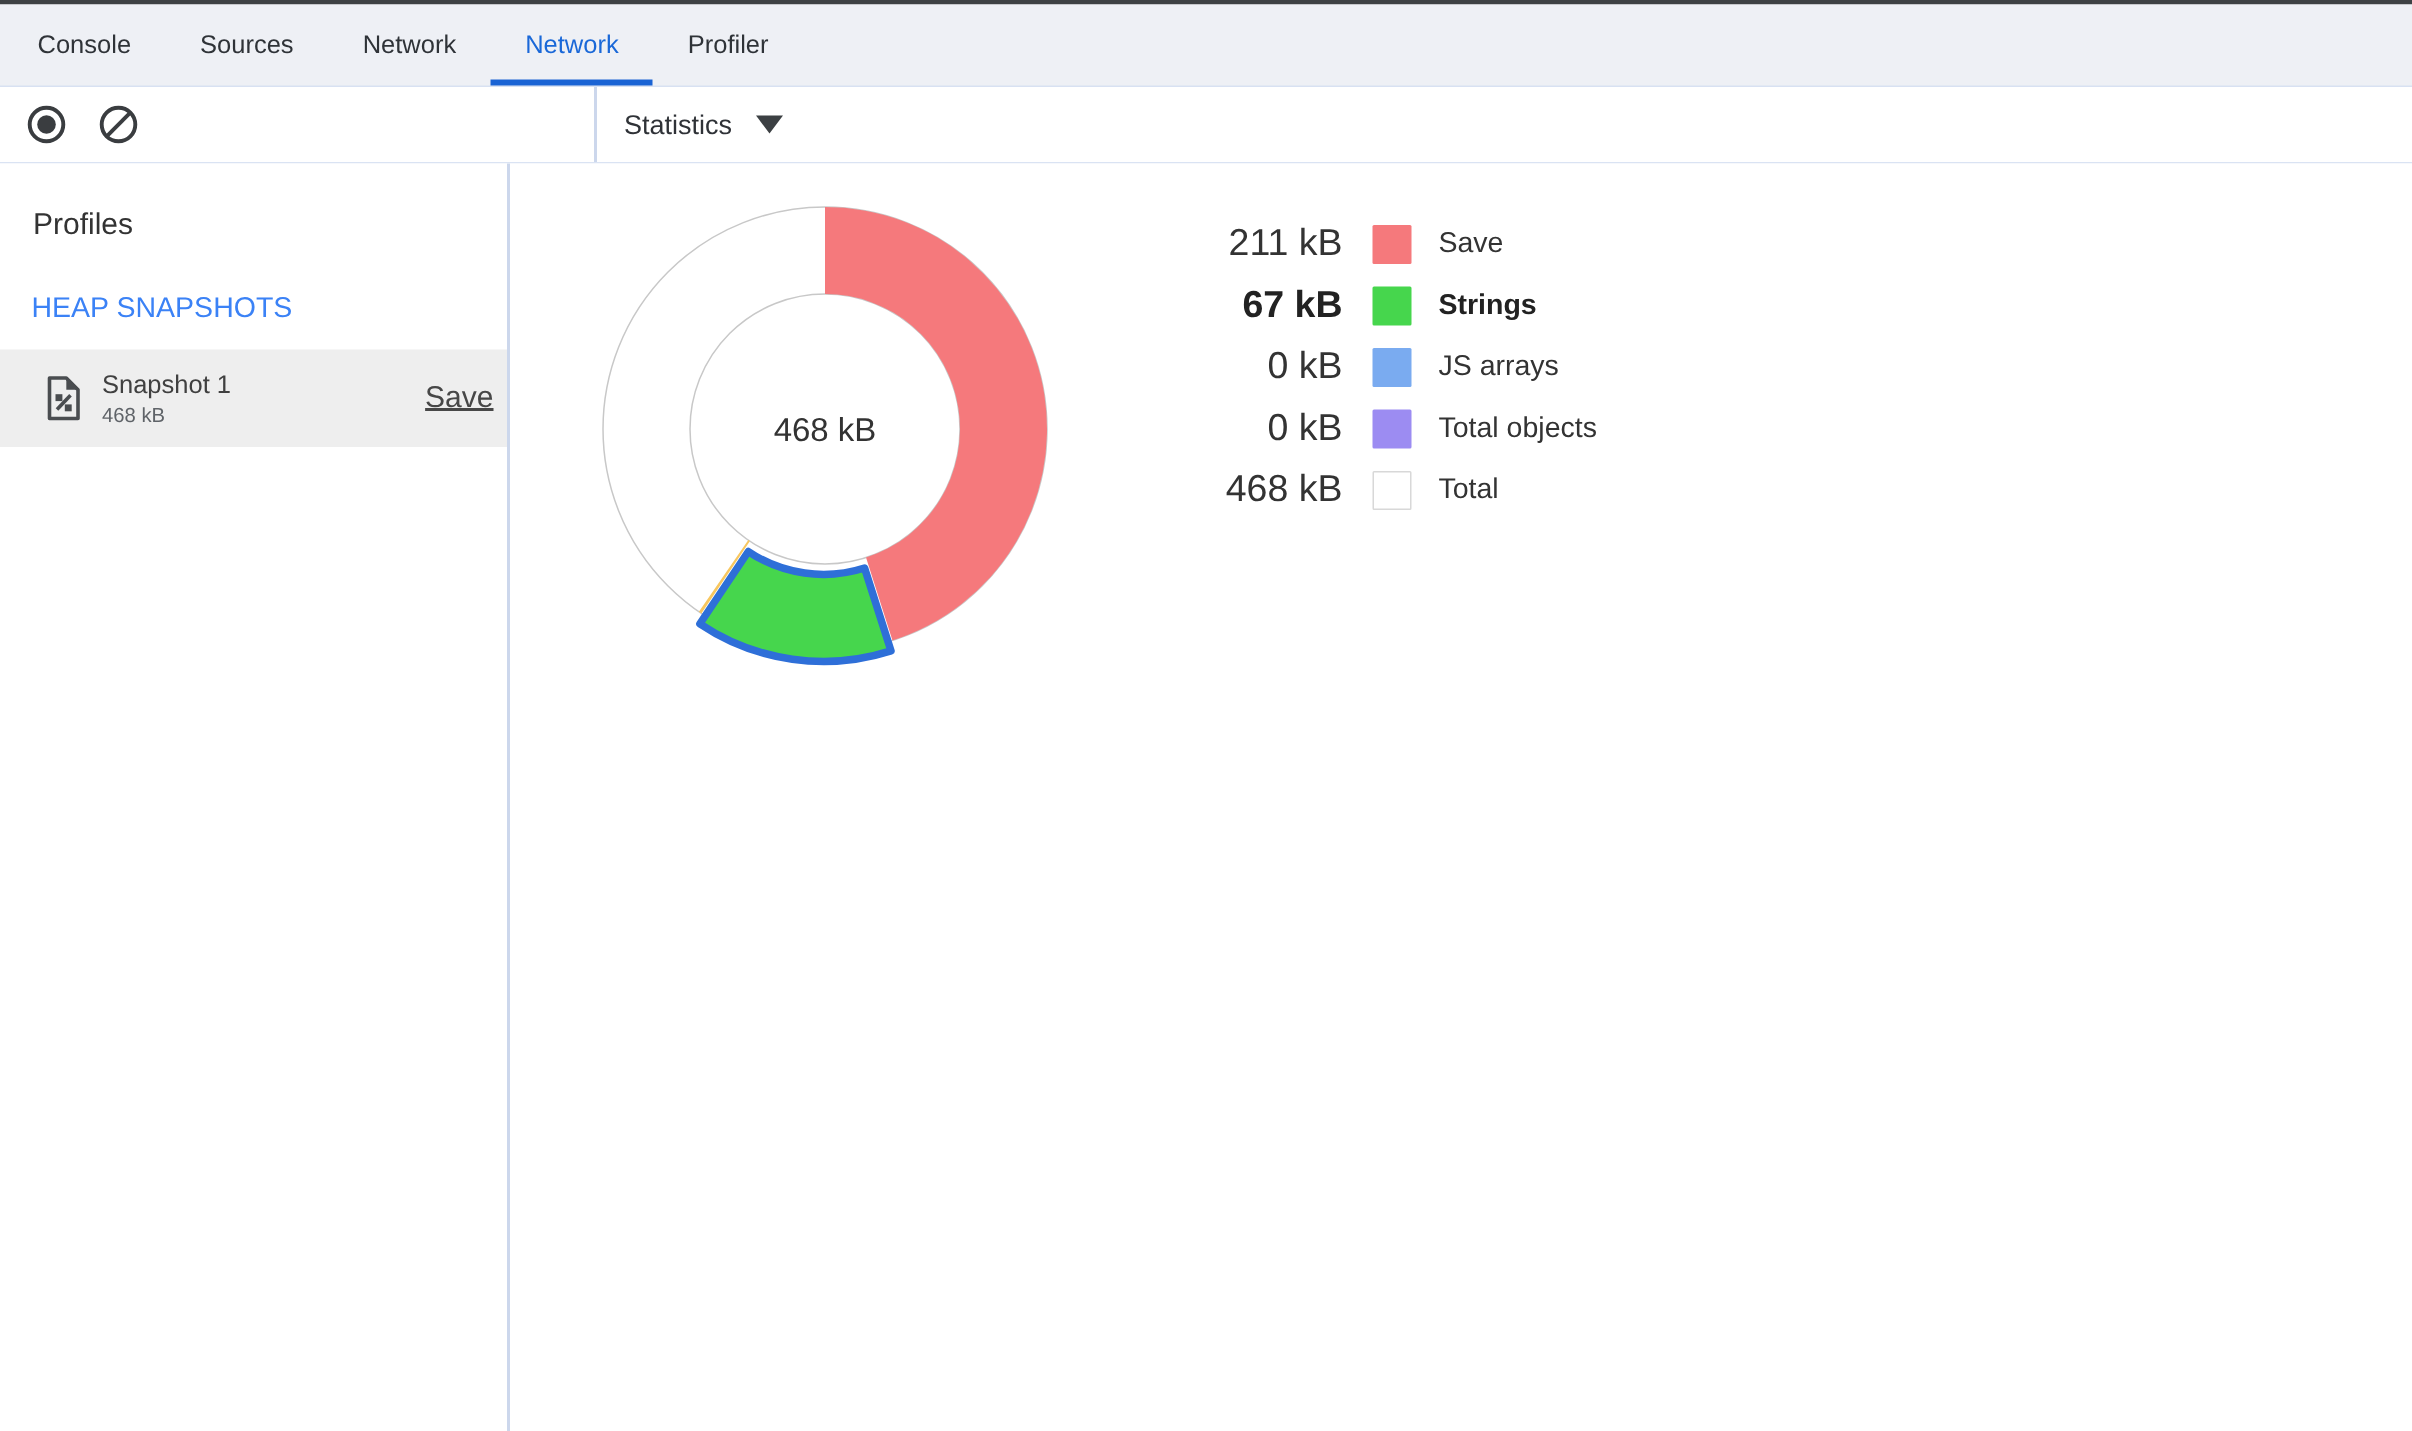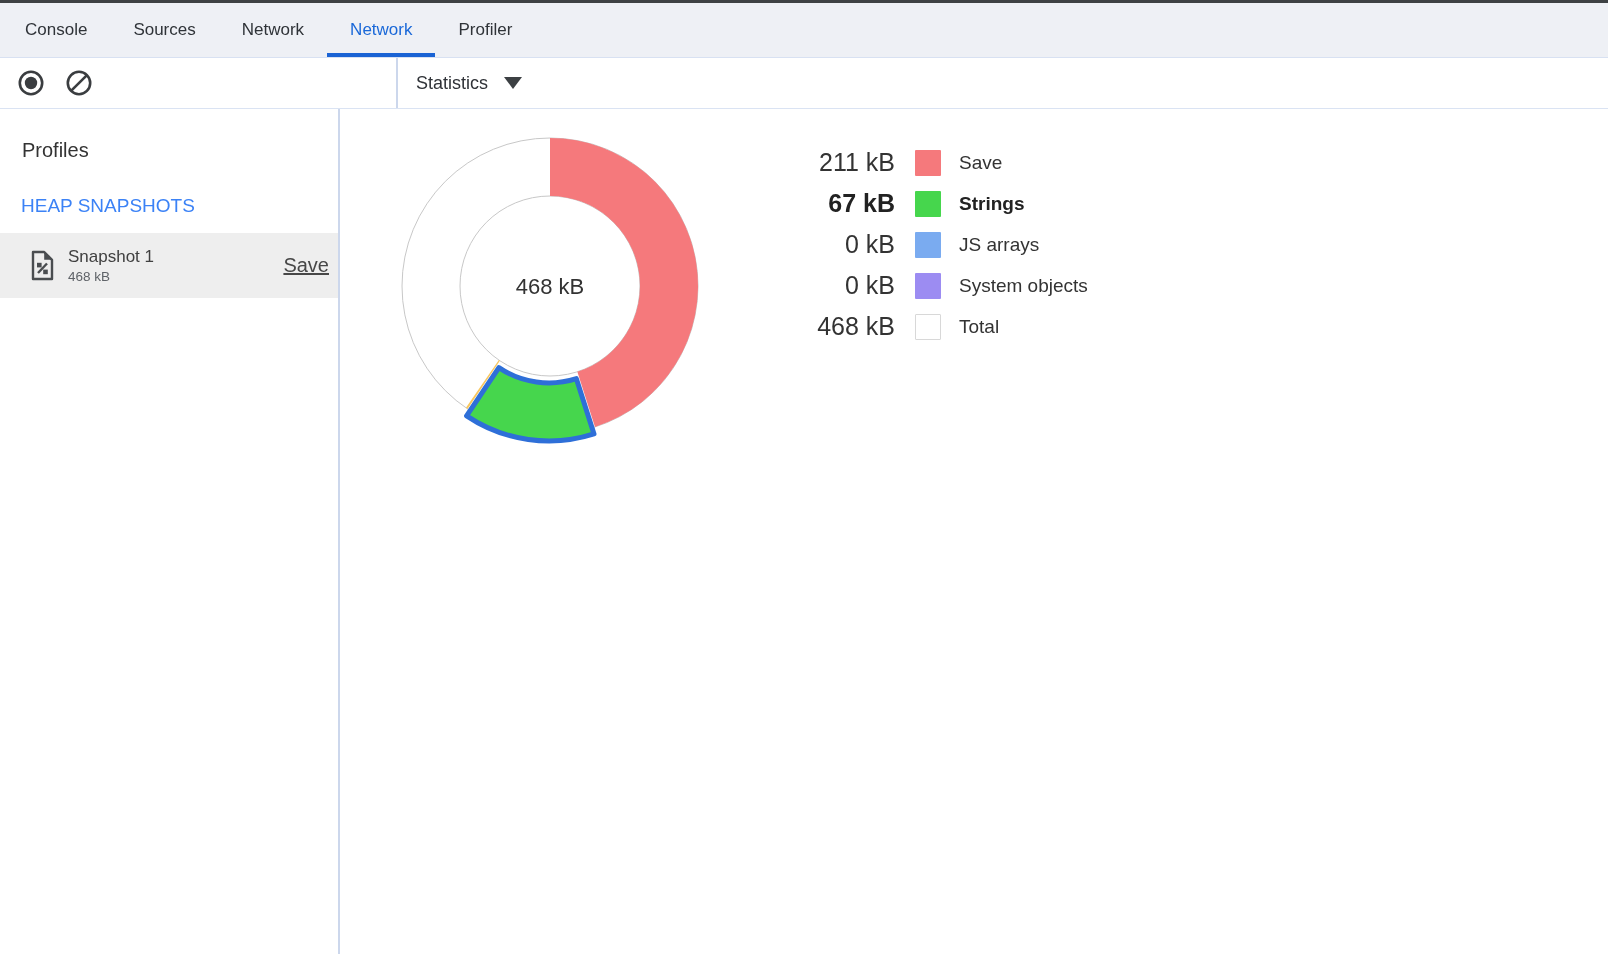--- a/index.html
+++ b/index.html
@@ -132,21 +132,21 @@
           <span class="legend-label">Strings</span>
         </div>
         <div class="legend-row">
           <span class="legend-value">0 kB</span>
           <span class="legend-swatch" style="background: rgb(122, 171, 240);"></span>
           <span class="legend-label">JS arrays</span>
         </div>
         <div class="legend-row">
           <span class="legend-value">0 kB</span>
           <span class="legend-swatch" style="background: rgb(156, 140, 242);"></span>
-          <span class="legend-label">System objects</span>
+          <span class="legend-label">Total objects</span>
         </div>
         <div class="legend-row">
           <span class="legend-value">468 kB</span>
           <span class="legend-swatch total"></span>
           <span class="legend-label">Total</span>
         </div>
       </div>
   </div>
 
 </div>

